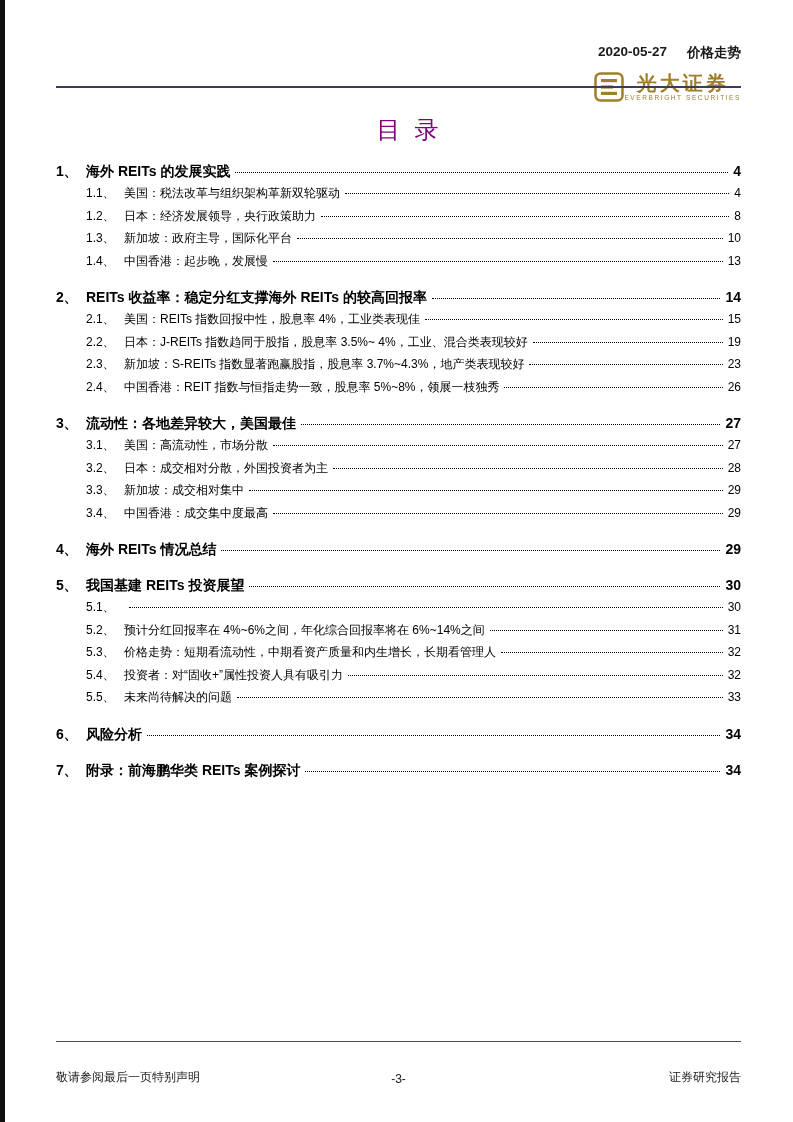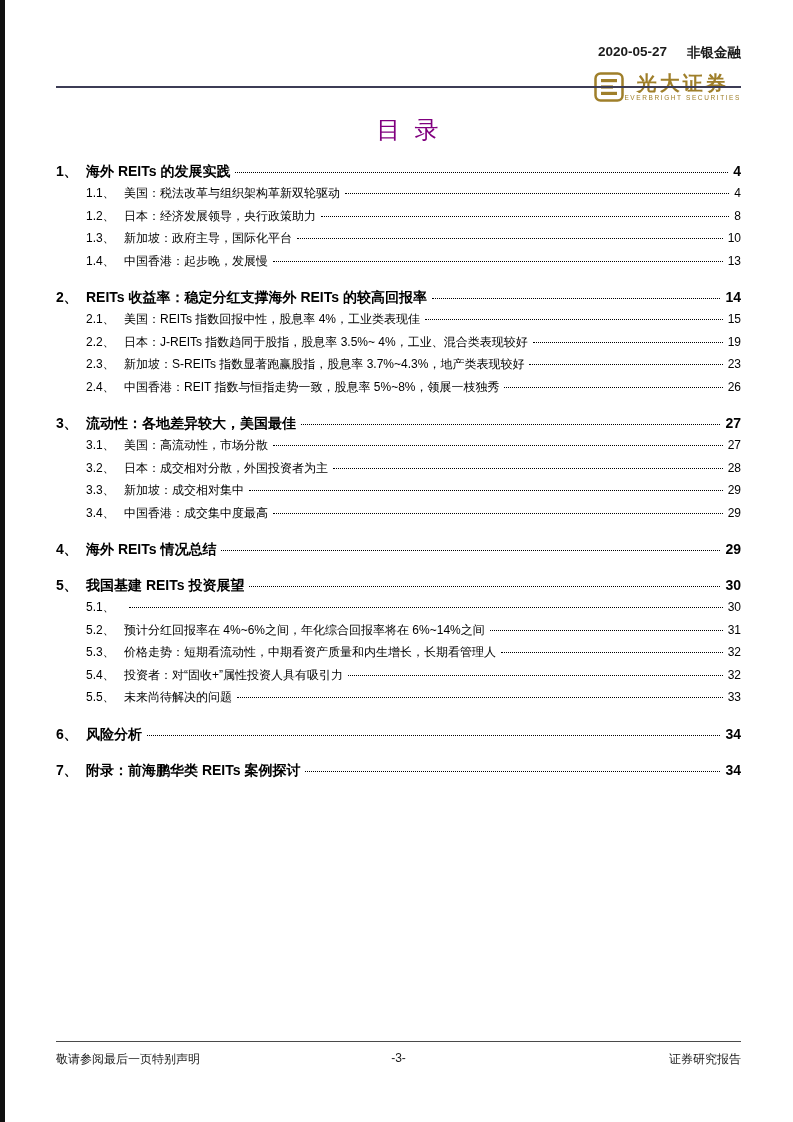--- a/index.html
+++ b/index.html
@@ -28,35 +28,35 @@
   .toc-row.level1{font-size:14px;font-weight:bold;line-height:22px;margin-top:14px;}
   .toc-row.level2{font-size:12px;line-height:22.5px;padding-left:30px;}
   .toc-num{flex:none;}
   .level1 .toc-num{width:30px;}
   .level2 .toc-num{width:38px;}
   .toc-label{flex:none;white-space:nowrap;}
   .leader{flex:1;margin:0 3px 0 5px;border-bottom:1.6px dotted #000;transform:translateY(-3px);min-width:10px;}
   .toc-page{flex:none;padding-left:2px;}
   
   .footer-rule{position:absolute;left:56px;right:52px;bottom:80px;border-top:1.5px solid #4a4a4a;}
-  .footer{position:absolute;left:56px;right:52px;bottom:54px;display:flex;align-items:flex-start;font-size:12px;color:#1a1a1a;}
+  .footer{position:absolute;left:56px;right:52px;bottom:36px;display:flex;align-items:flex-end;font-size:12px;color:#1a1a1a;}
   .footer .f-left{flex:1;text-align:left;}
   .footer .f-center{flex:1;text-align:center;}
   .footer .f-right{flex:1;text-align:right;}
 </style>
 </head>
 <body>
 
 <div class="page">
   <div class="edge-bar"></div>
 
   <header class="header">
     <div class="hdr-left">
       <span>2020-05-27</span>
-      <span>非银金融</span>
+      <span>价格走势</span>
     </div>
     <div class="logo">
       <span class="logo-mark">
         <svg width="30" height="30" viewBox="0 0 30 30">
           <rect x="1.5" y="1.5" width="27" height="27" rx="5" fill="none" stroke="#9f7f2a" stroke-width="2.5"></rect>
           <rect x="7" y="7" width="16" height="3.2" fill="#9f7f2a"></rect>
           <rect x="7" y="13.4" width="12" height="3.2" fill="#9f7f2a"></rect>
           <rect x="7" y="19.8" width="16" height="3.2" fill="#9f7f2a"></rect>
         </svg>
       </span>

